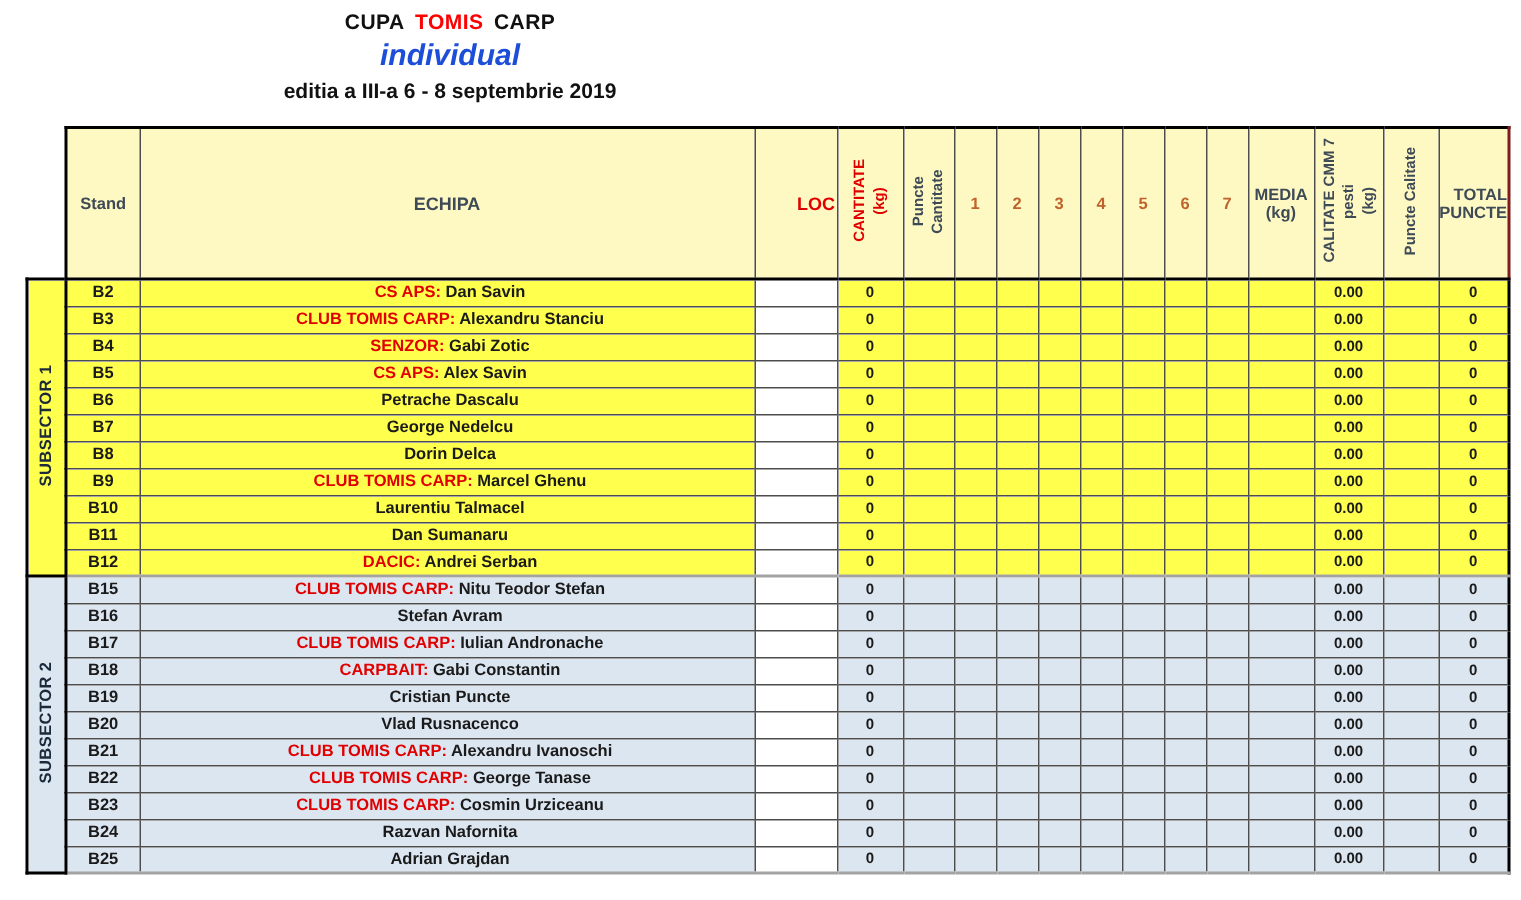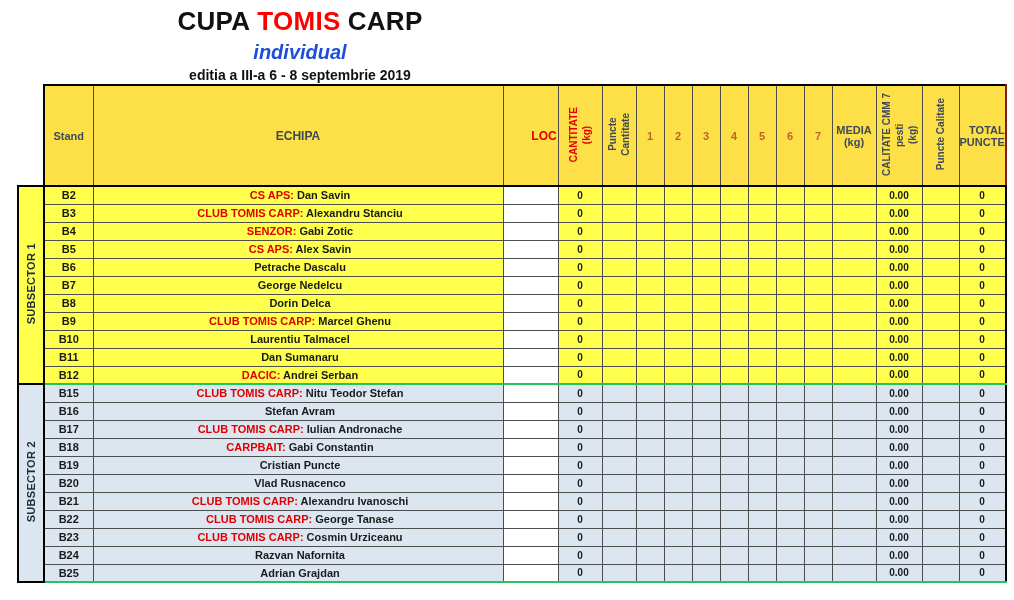--- a/index.html
+++ b/index.html
@@ -2,31 +2,31 @@
 <html><head>
 <meta charset="utf-8">
 <style>
   html,body{margin:0;padding:0;}
   body{
     width:1014px;height:600px;position:relative;background:#ffffff;
     font-family:"Liberation Sans",sans-serif;overflow:hidden;
   }
   
   .titles{position:absolute;left:100px;top:6px;width:400px;text-align:center;}
-  .t1{font-size:26px;font-weight:bold;color:#111;letter-spacing:.3px;}
+  .t1{font-size:14px;font-weight:bold;color:#111;letter-spacing:.3px;}
   .t1 .tword+.tword{margin-left:7px;}
   .t1 .hl{color:#ff0000;}
   .t2{font-size:20px;font-weight:bold;font-style:italic;color:#1d4ed8;margin-top:4px;}
   .t3{font-size:14px;font-weight:bold;color:#111;margin-top:3px;}
   
   table{position:absolute;left:17px;top:84px;border-collapse:collapse;table-layout:fixed;}
   th,td{padding:0;overflow:hidden;font-weight:bold;vertical-align:middle;}
   thead tr{height:101px;}
   thead th{
-    background:#fde047;border:1px solid #4d4d4d;
+    background:#fef9c3;border:1px solid #4d4d4d;
     border-top:2px solid #000;border-bottom:2px solid #000;
     font-size:11px;color:#3f4a57;text-align:center;
   }
   th.spacer{border:none;background:transparent;}
   th.stand-h{border-left:2px solid #000;}
   th.echipa-h{font-size:12px;}
   th.loc-h{color:#E00000;font-size:12px;padding-left:27px;}
   th.red-h .vert{color:#E00000;}
   th.catch-h{color:#C0622C;font-size:11px;}
   th.total-h{border-right:2px solid #7f1d1d;text-align:right;}
@@ -42,21 +42,21 @@
   tr.sec1 td{background:#DCE6F1;}
   td.subsector{border:2px solid #000;text-align:center;}
   td.subsector .subvert{font-size:11px;color:#1a2a3a;letter-spacing:.3px;max-height:196px;}
   td.stand{text-align:center;}
   td.echipa{text-align:center;padding-left:4px;white-space:nowrap;}
   td.echipa .club{color:#E00000;}
   td.echipa .pname{color:#1a1a1a;}
   td.loc{background:#ffffff !important;}
   td.num{text-align:center;font-size:10px;}
   td.total{border-right:2px solid #000;}
-  tr.last td{border-bottom:2px solid #22c55e;}
+  tr.last td{border-bottom:2px solid #a3a3a3;}
 </style>
 </head>
 <body>
 
 <div class="titles">
   <div class="t1"><span class="tword">CUPA</span><span class="tword hl">TOMIS</span><span class="tword">CARP</span></div>
   <div class="t2">individual</div>
   <div class="t3">editia a III-a 6 - 8 septembrie 2019</div>
 </div>
 

